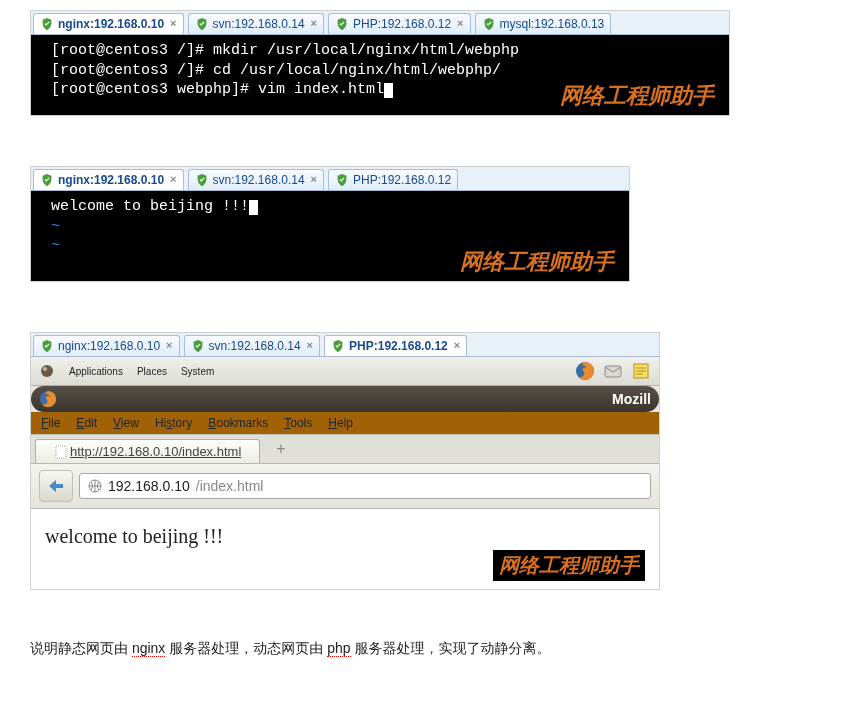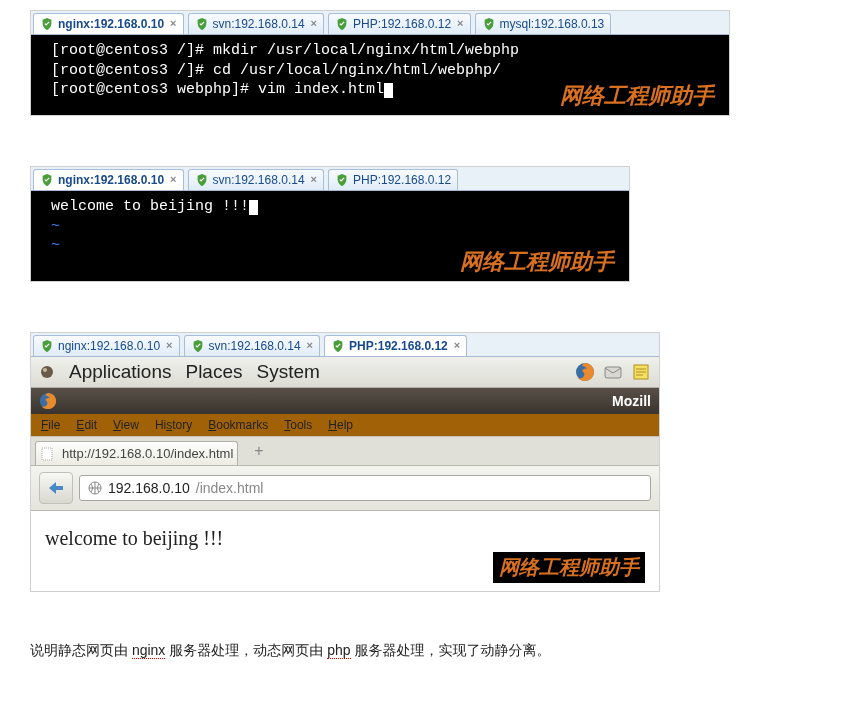--- a/index.html
+++ b/index.html
@@ -79,37 +79,38 @@
     .browser-chrome {
       background: #e8e8e0;
     }
     .menubar {
       display: flex;
       align-items: center;
       gap: 14px;
       padding: 4px 8px;
       background: linear-gradient(#f0f0ec, #dcdcd4);
       border-bottom: 1px solid #b0b0a8;
-      font-size: 19px;
+      font-size: 10px;
     }
     .menubar .apps-icon {
       width: 16px; height:16px;
     }
     .menubar-item {
       color: #222;
       cursor: pointer;
     }
     .titlebar {
       display: flex;
       align-items: center;
       background: linear-gradient(#585048, #3a342e);
       color: #fff;
       padding: 4px 8px;
       font-size: 14px;
       font-weight: bold;
+      border-radius: 13px;
     }
     .titlebar .ff-icon {
       width: 18px; height: 18px;
       margin-right: 6px;
     }
     .ff-menubar {
       display: flex;
       gap: 16px;
       padding: 4px 10px;
       background: #a16207;
@@ -126,29 +127,30 @@
     .ff-tabbar {
       display: flex;
       align-items: center;
       background: #e0e0d8;
       border-bottom: 1px solid #b8b8b0;
       padding: 0 4px;
     }
     .ff-tab {
       display: flex;
       align-items: center;
-      gap: 8px;
+      gap: 2px;
       background: linear-gradient(#fdfdfc, #ecece4);
       border: 1px solid #b0b0a8;
       border-bottom: none;
       border-radius: 3px 3px 0 0;
-      padding: 4px 4px;
+      padding: 4px 18px;
       font-size: 13px;
       color: #444;
       margin-top: 4px;
+      text-decoration: underline;
     }
     .ff-newtab {
       margin-left: 6px;
       padding: 2px 10px;
       color: #888;
       font-size: 16px;
       cursor: pointer;
     }
     .addrbar {
       display: flex;

